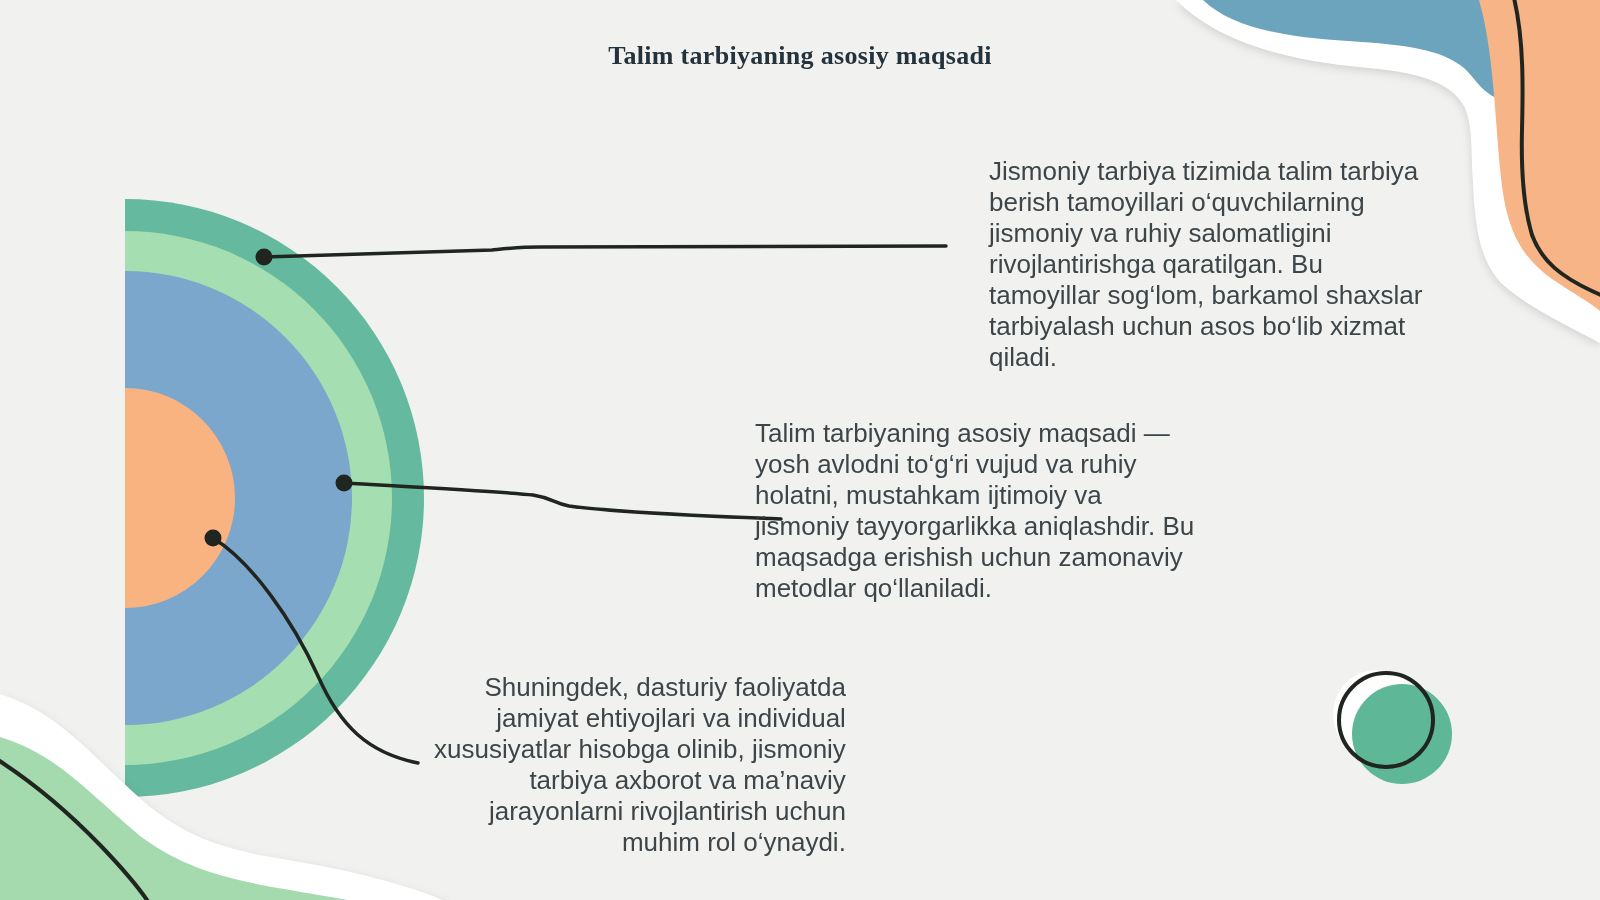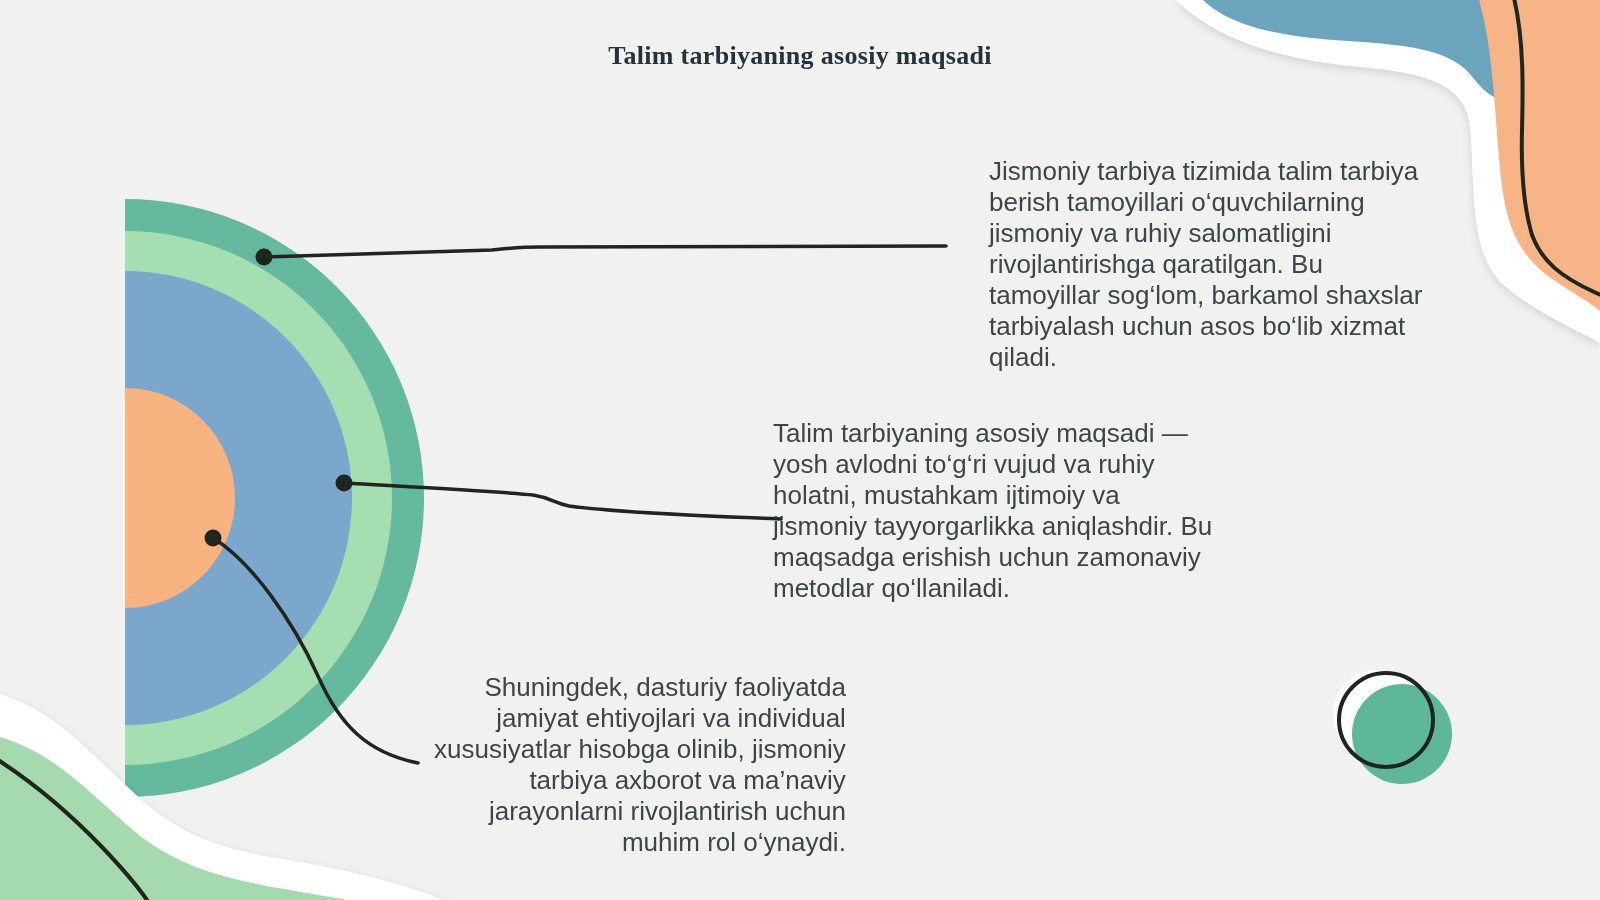--- a/index.html
+++ b/index.html
@@ -18,21 +18,21 @@
     font-weight:700;font-size:26px;letter-spacing:.3px;
     color:var(--title,#24323b);
   }
   .annotation{
     position:absolute;
     font-size:26px;line-height:31px;
     color:var(--text,#3d4549);
     white-space:pre-line;
   }
   #ann1{left:981px;top:156px;margin-left:8px;}
-  #ann2{left:773px;top:418px;}
+  #ann2{left:755px;top:418px;}
   #ann3{left:434px;top:672px;text-align:right;}
   
   .c-teal{fill:var(--ring-teal,#64b99e);}
   .c-mint{fill:var(--ring-mint,#a5deb0);}
   .c-blue{fill:var(--ring-blue,#7aa7cb);}
   .c-orange{fill:var(--ring-orange,#f9b381);}
   .c-blobblue{fill:var(--blob-blue,#6da4bd);}
   .c-bloborange{fill:var(--blob-orange,#f7b487);}
   .c-blobgreen{fill:var(--blob-green,#a5d9ae);}
   .c-dotgreen{fill:var(--dot-green,#5eb897);}

